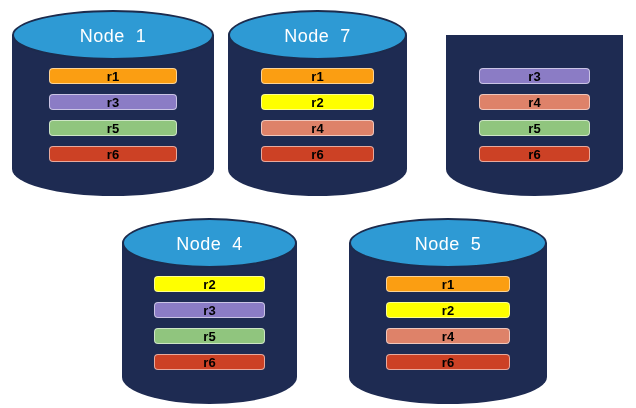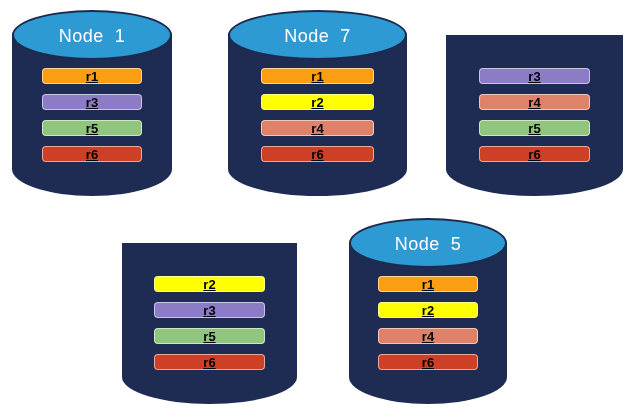--- a/index.html
+++ b/index.html
@@ -69,29 +69,28 @@
     border: 1px solid rgba(255,255,255,0.55);
     display: flex;
     align-items: center;
     justify-content: center;
   }
   .bar-label {
     color: var(--bar-text);
     font-size: 13px;
     font-weight: bold;
     line-height: 1;
-    text-decoration: underline;
   }
 </style>
 </head>
 <body>
 
 <div class="canvas">
 
-  <div class="node" style="left:12px; top:10px; width:160px;">
+  <div class="node" style="left:12px; top:10px; width:202px;">
     <div class="cyl-body"></div>
     <div class="cyl-top">
       <span class="node-title">Node  1</span>
     </div>
     <div class="bars">
       <div class="bar" style="background-color: rgb(251, 158, 18);">
           <span class="bar-label">r1</span>
         </div>
       <div class="bar" style="background-color: rgb(139, 124, 197);">
           <span class="bar-label">r3</span>
@@ -139,37 +138,40 @@
           <span class="bar-label">r5</span>
         </div>
       <div class="bar" style="background-color: rgb(204, 65, 37);">
           <span class="bar-label">r6</span>
         </div>
     </div>
   </div>
 
   <div class="node" style="left:122px; top:218px; width:175px;">
     <div class="cyl-body"></div>
+    <div class="cyl-top">
+      <span class="node-title">Node  4</span>
+    </div>
     <div class="bars">
       <div class="bar" style="background-color: rgb(255, 255, 0);">
           <span class="bar-label">r2</span>
         </div>
       <div class="bar" style="background-color: rgb(139, 124, 197);">
           <span class="bar-label">r3</span>
         </div>
       <div class="bar" style="background-color: rgb(144, 197, 126);">
           <span class="bar-label">r5</span>
         </div>
       <div class="bar" style="background-color: rgb(204, 65, 37);">
           <span class="bar-label">r6</span>
         </div>
     </div>
   </div>
 
-  <div class="node" style="left:349px; top:218px; width:158px;">
+  <div class="node" style="left:349px; top:218px; width:198px;">
     <div class="cyl-body"></div>
     <div class="cyl-top">
       <span class="node-title">Node  5</span>
     </div>
     <div class="bars">
       <div class="bar" style="background-color: rgb(251, 158, 18);">
           <span class="bar-label">r1</span>
         </div>
       <div class="bar" style="background-color: rgb(255, 255, 0);">
           <span class="bar-label">r2</span>

